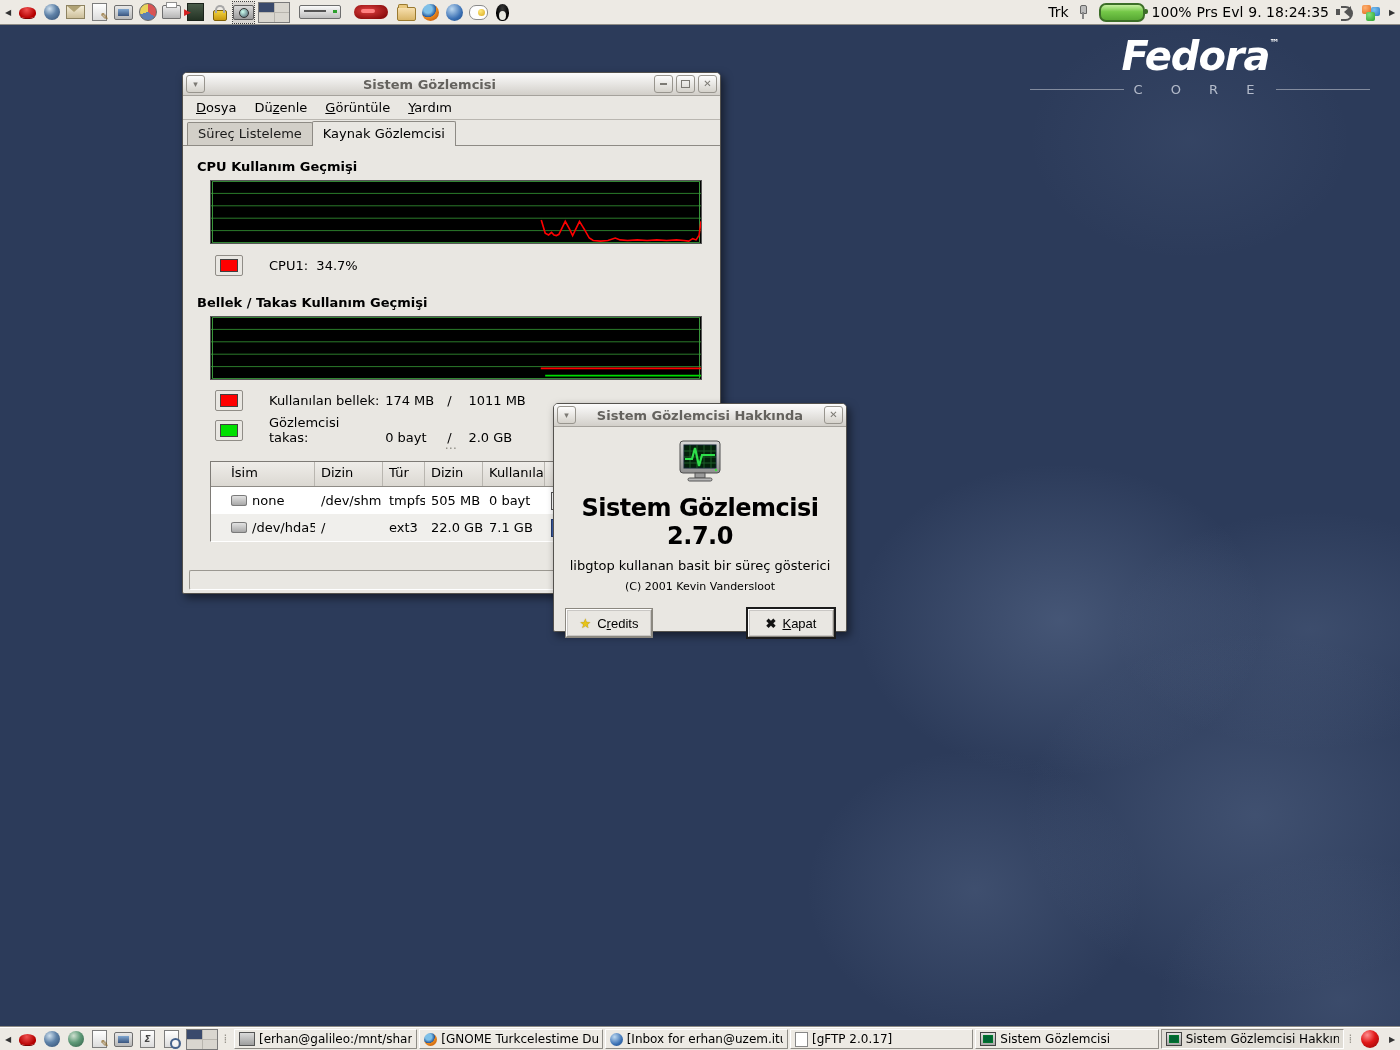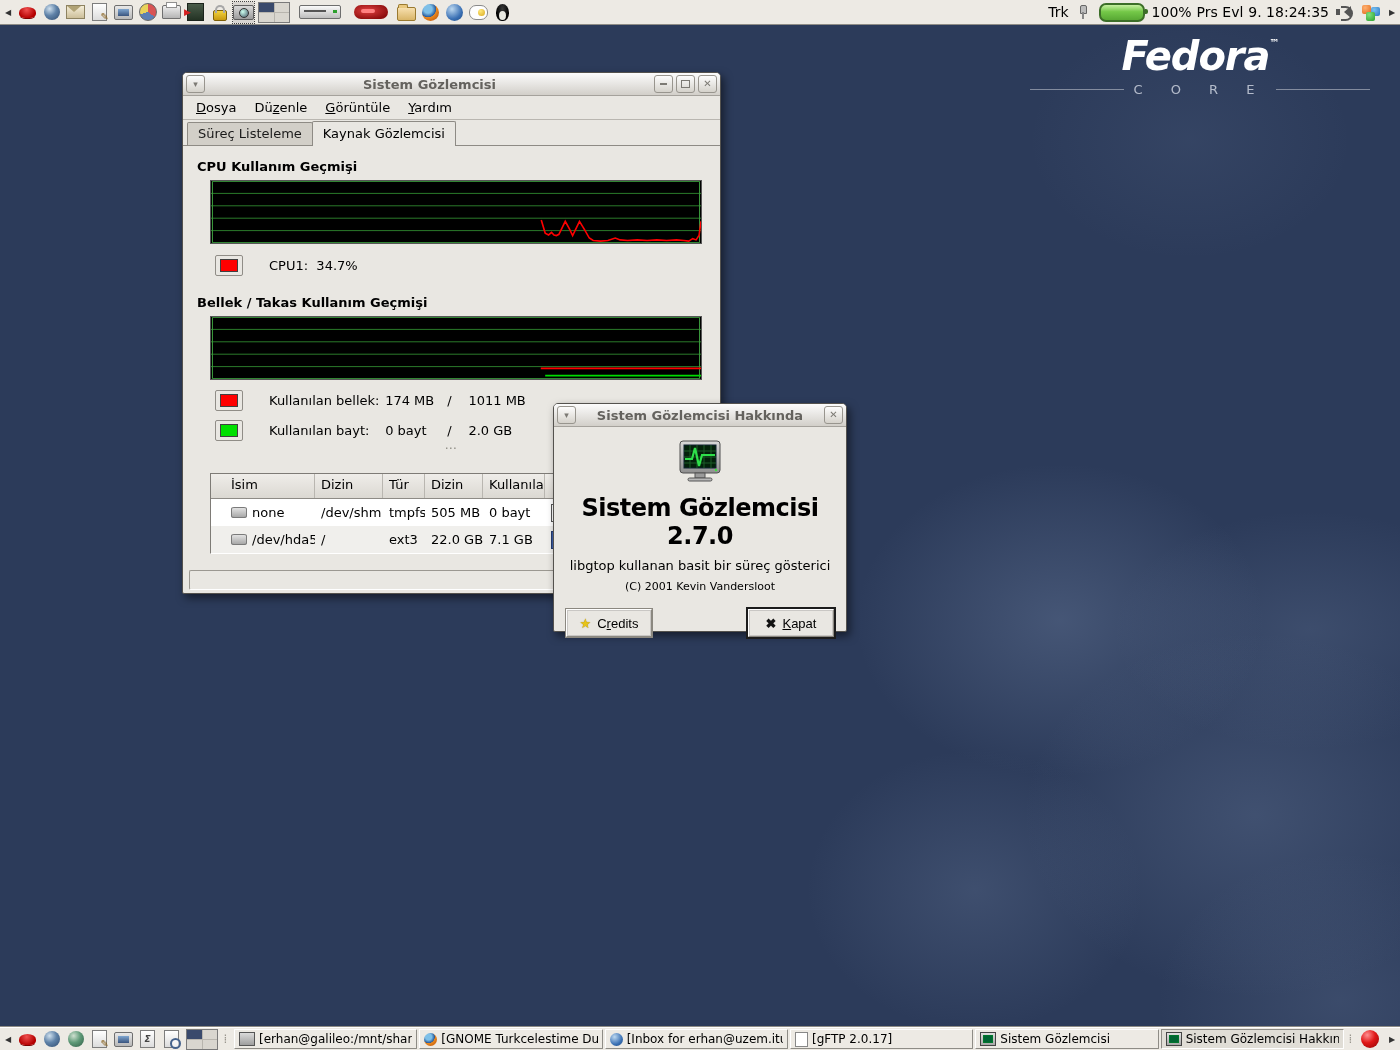--- a/index.html
+++ b/index.html
@@ -151,21 +151,21 @@
   .swatch.red i{background:#ff0000;}
   .swatch.green i{background:#00e000;}
   .legend-row .txt{font-size:13px;}
   .leg-label{display:inline-block;width:112px;}
   .leg-used{display:inline-block;width:58px;}
   .leg-slash{display:inline-block;width:17px;}
   .mem-margins{margin-top:20px;}
   .legend-row.tight{margin-top:10px;}
   .expander{margin:3px 0 0;text-align:center;color:#8a8880;font-size:12px;letter-spacing:2px;height:12px;line-height:10px;}
   .devices-heading{margin-top:6px;}
-  .devices-table{margin:18px 0 0 13px;width:492px;border:1px solid;border-color:#7e7b76 #fff #fff #7e7b76;
+  .devices-table{margin:6px 0 0 13px;width:492px;border:1px solid;border-color:#7e7b76 #fff #fff #7e7b76;
     background:#fff;box-sizing:border-box;font-size:13px;}
   .dev-header{display:flex;height:24px;background:linear-gradient(#efede9,#dbd8d2);border-bottom:1px solid #8e8b86;}
   .dev-hcell{padding:3px 6px;border-right:1px solid #b9b6b0;box-sizing:border-box;white-space:nowrap;overflow:hidden;}
   .dev-row{display:flex;height:27px;align-items:center;background:#fff;}
   .dev-row.alt{background:#f0efec;}
   .dev-cell{padding:0 6px;box-sizing:border-box;white-space:nowrap;overflow:hidden;display:flex;align-items:center;gap:5px;}
   .c-name{width:104px;padding-left:20px;}
   .c-dir{width:68px;}
   .c-type{width:42px;}
   .c-total{width:58px;}
@@ -352,21 +352,21 @@
         <span class="leg-used">174 MB</span>
         <span class="leg-slash">/</span>
         <span>1011 MB</span>
       </span>
     </div>
     <div class="legend-row tight">
       <span class="swatch green">
           <i></i>
         </span>
       <span class="txt">
-        <span class="leg-label">Kullanılan bayt:</span>
+        <span class="leg-label">Gözlemcisi takas:</span>
         <span class="leg-used">0 bayt</span>
         <span class="leg-slash">/</span>
         <span>2.0 GB</span>
       </span>
     </div>
 
     <div class="expander">⋯</div>
 
     <div class="devices-table">
       <div class="dev-header">

